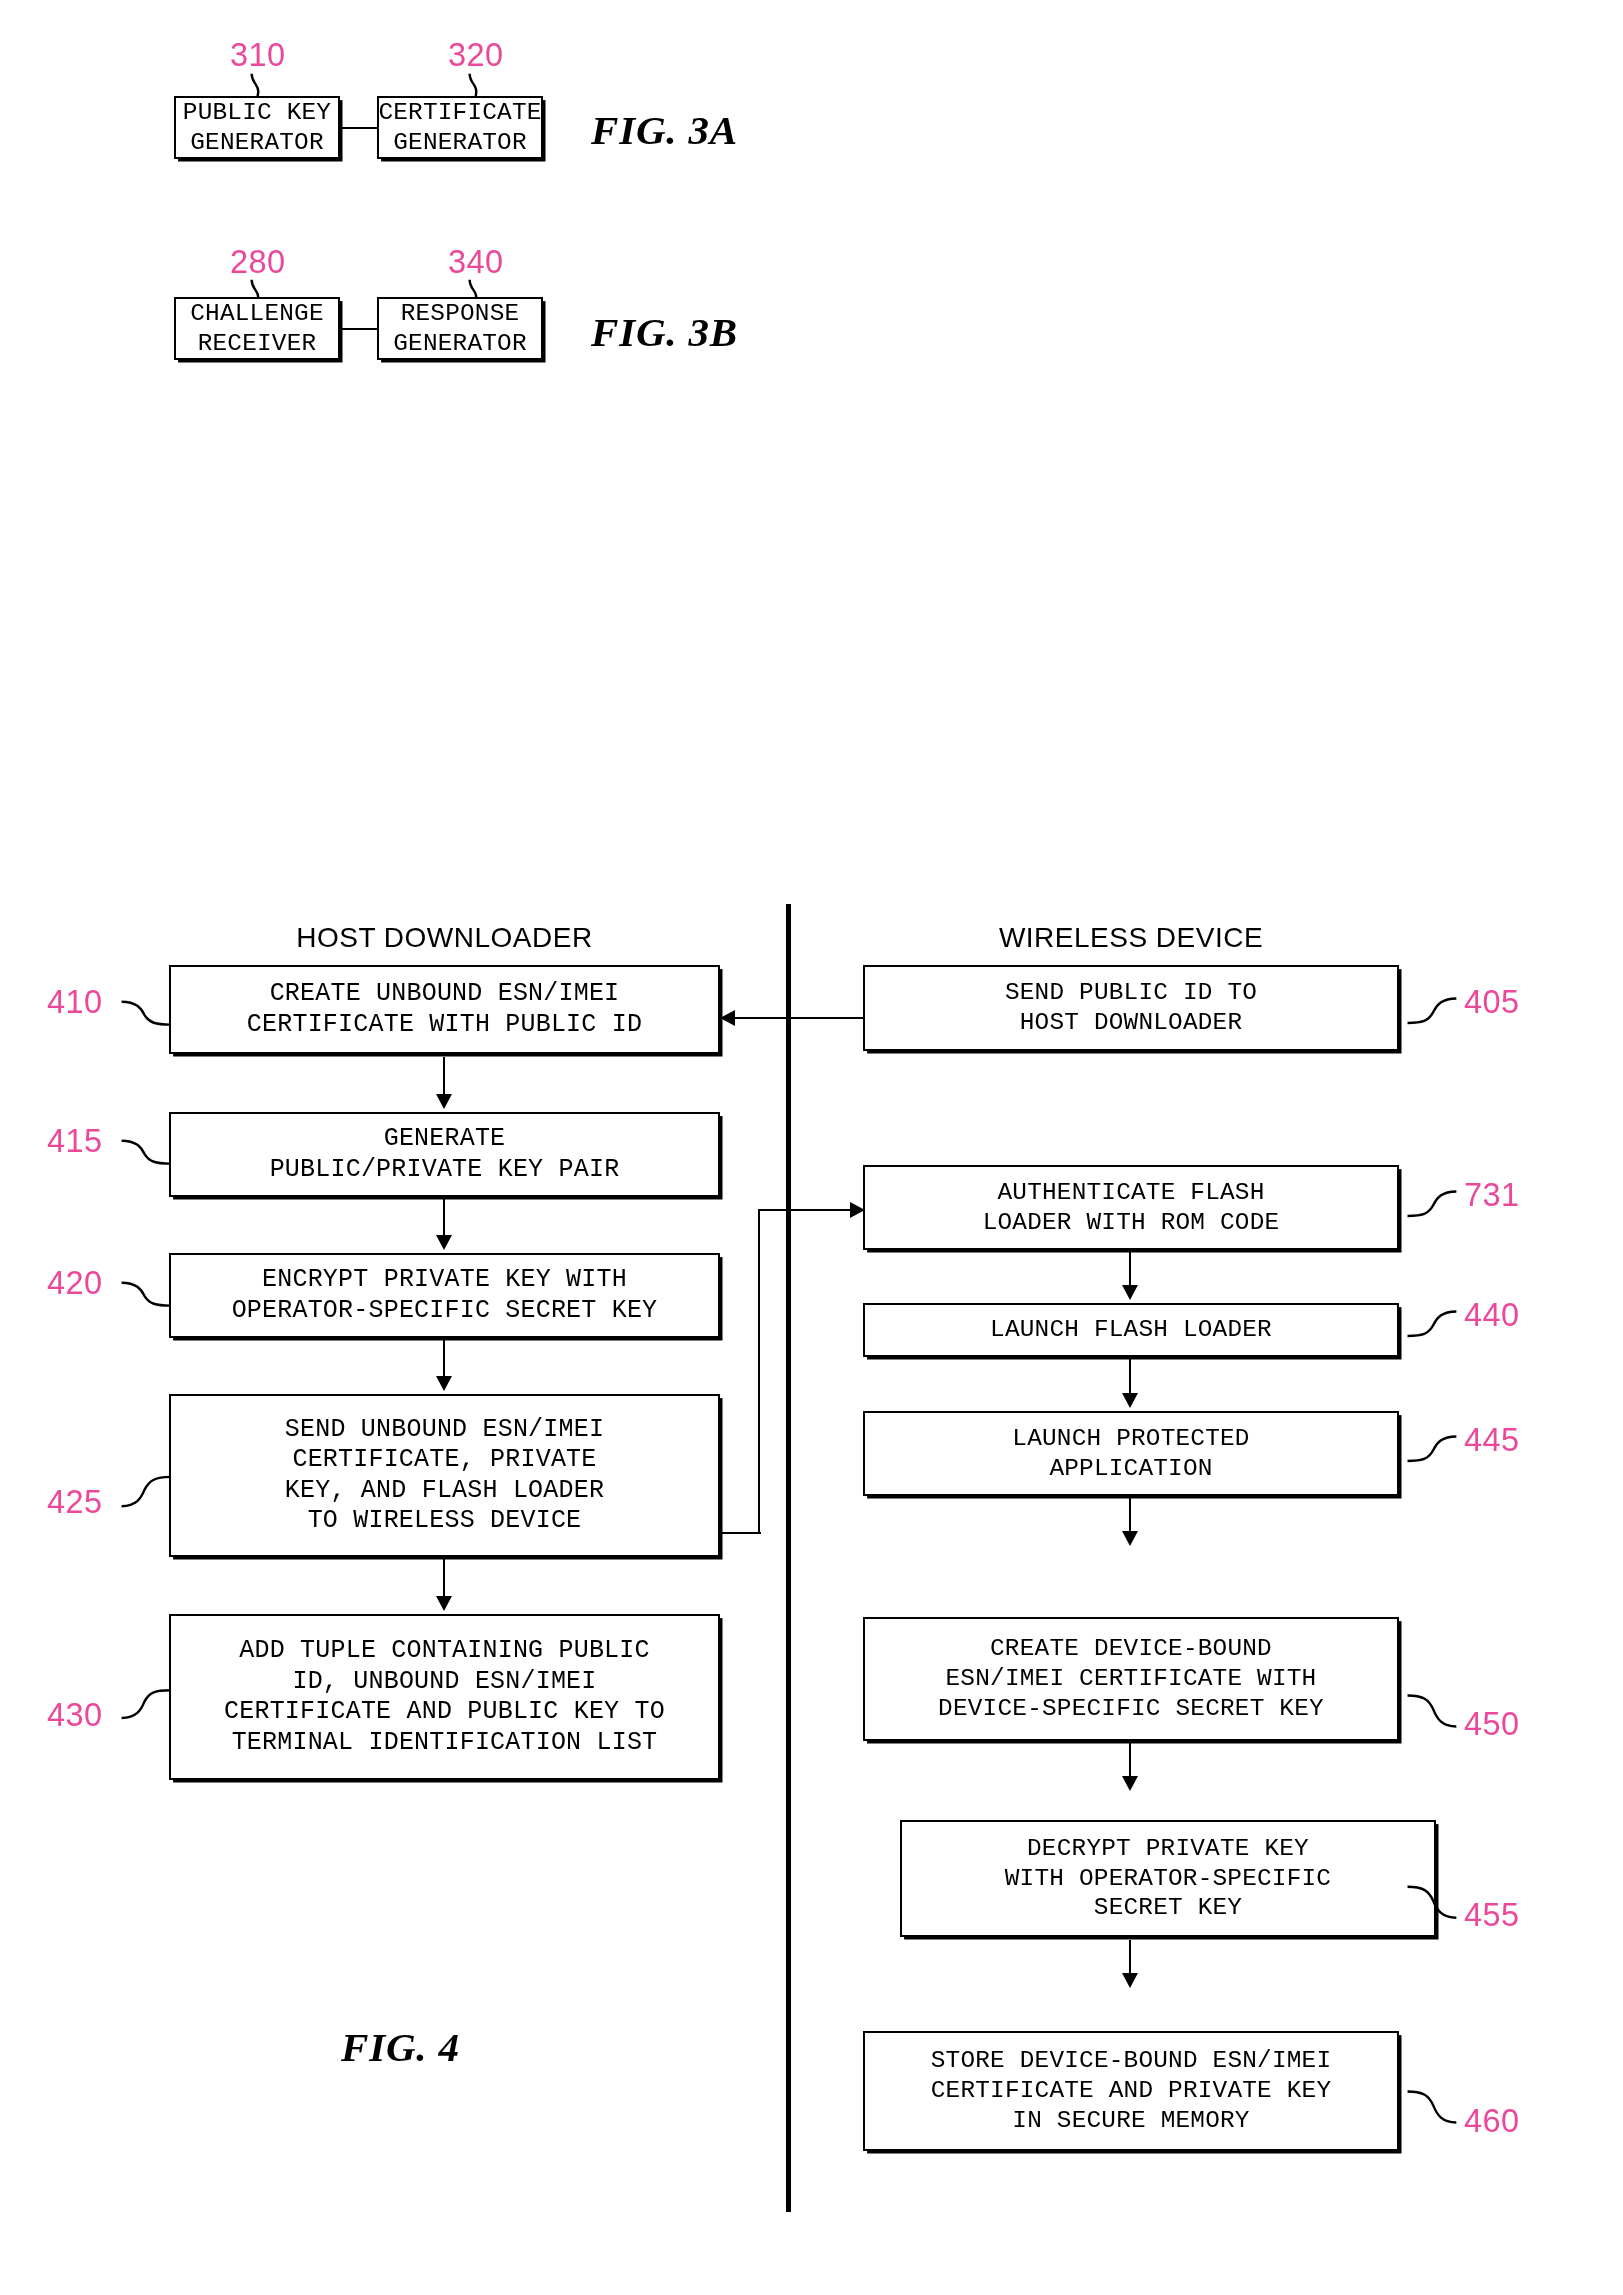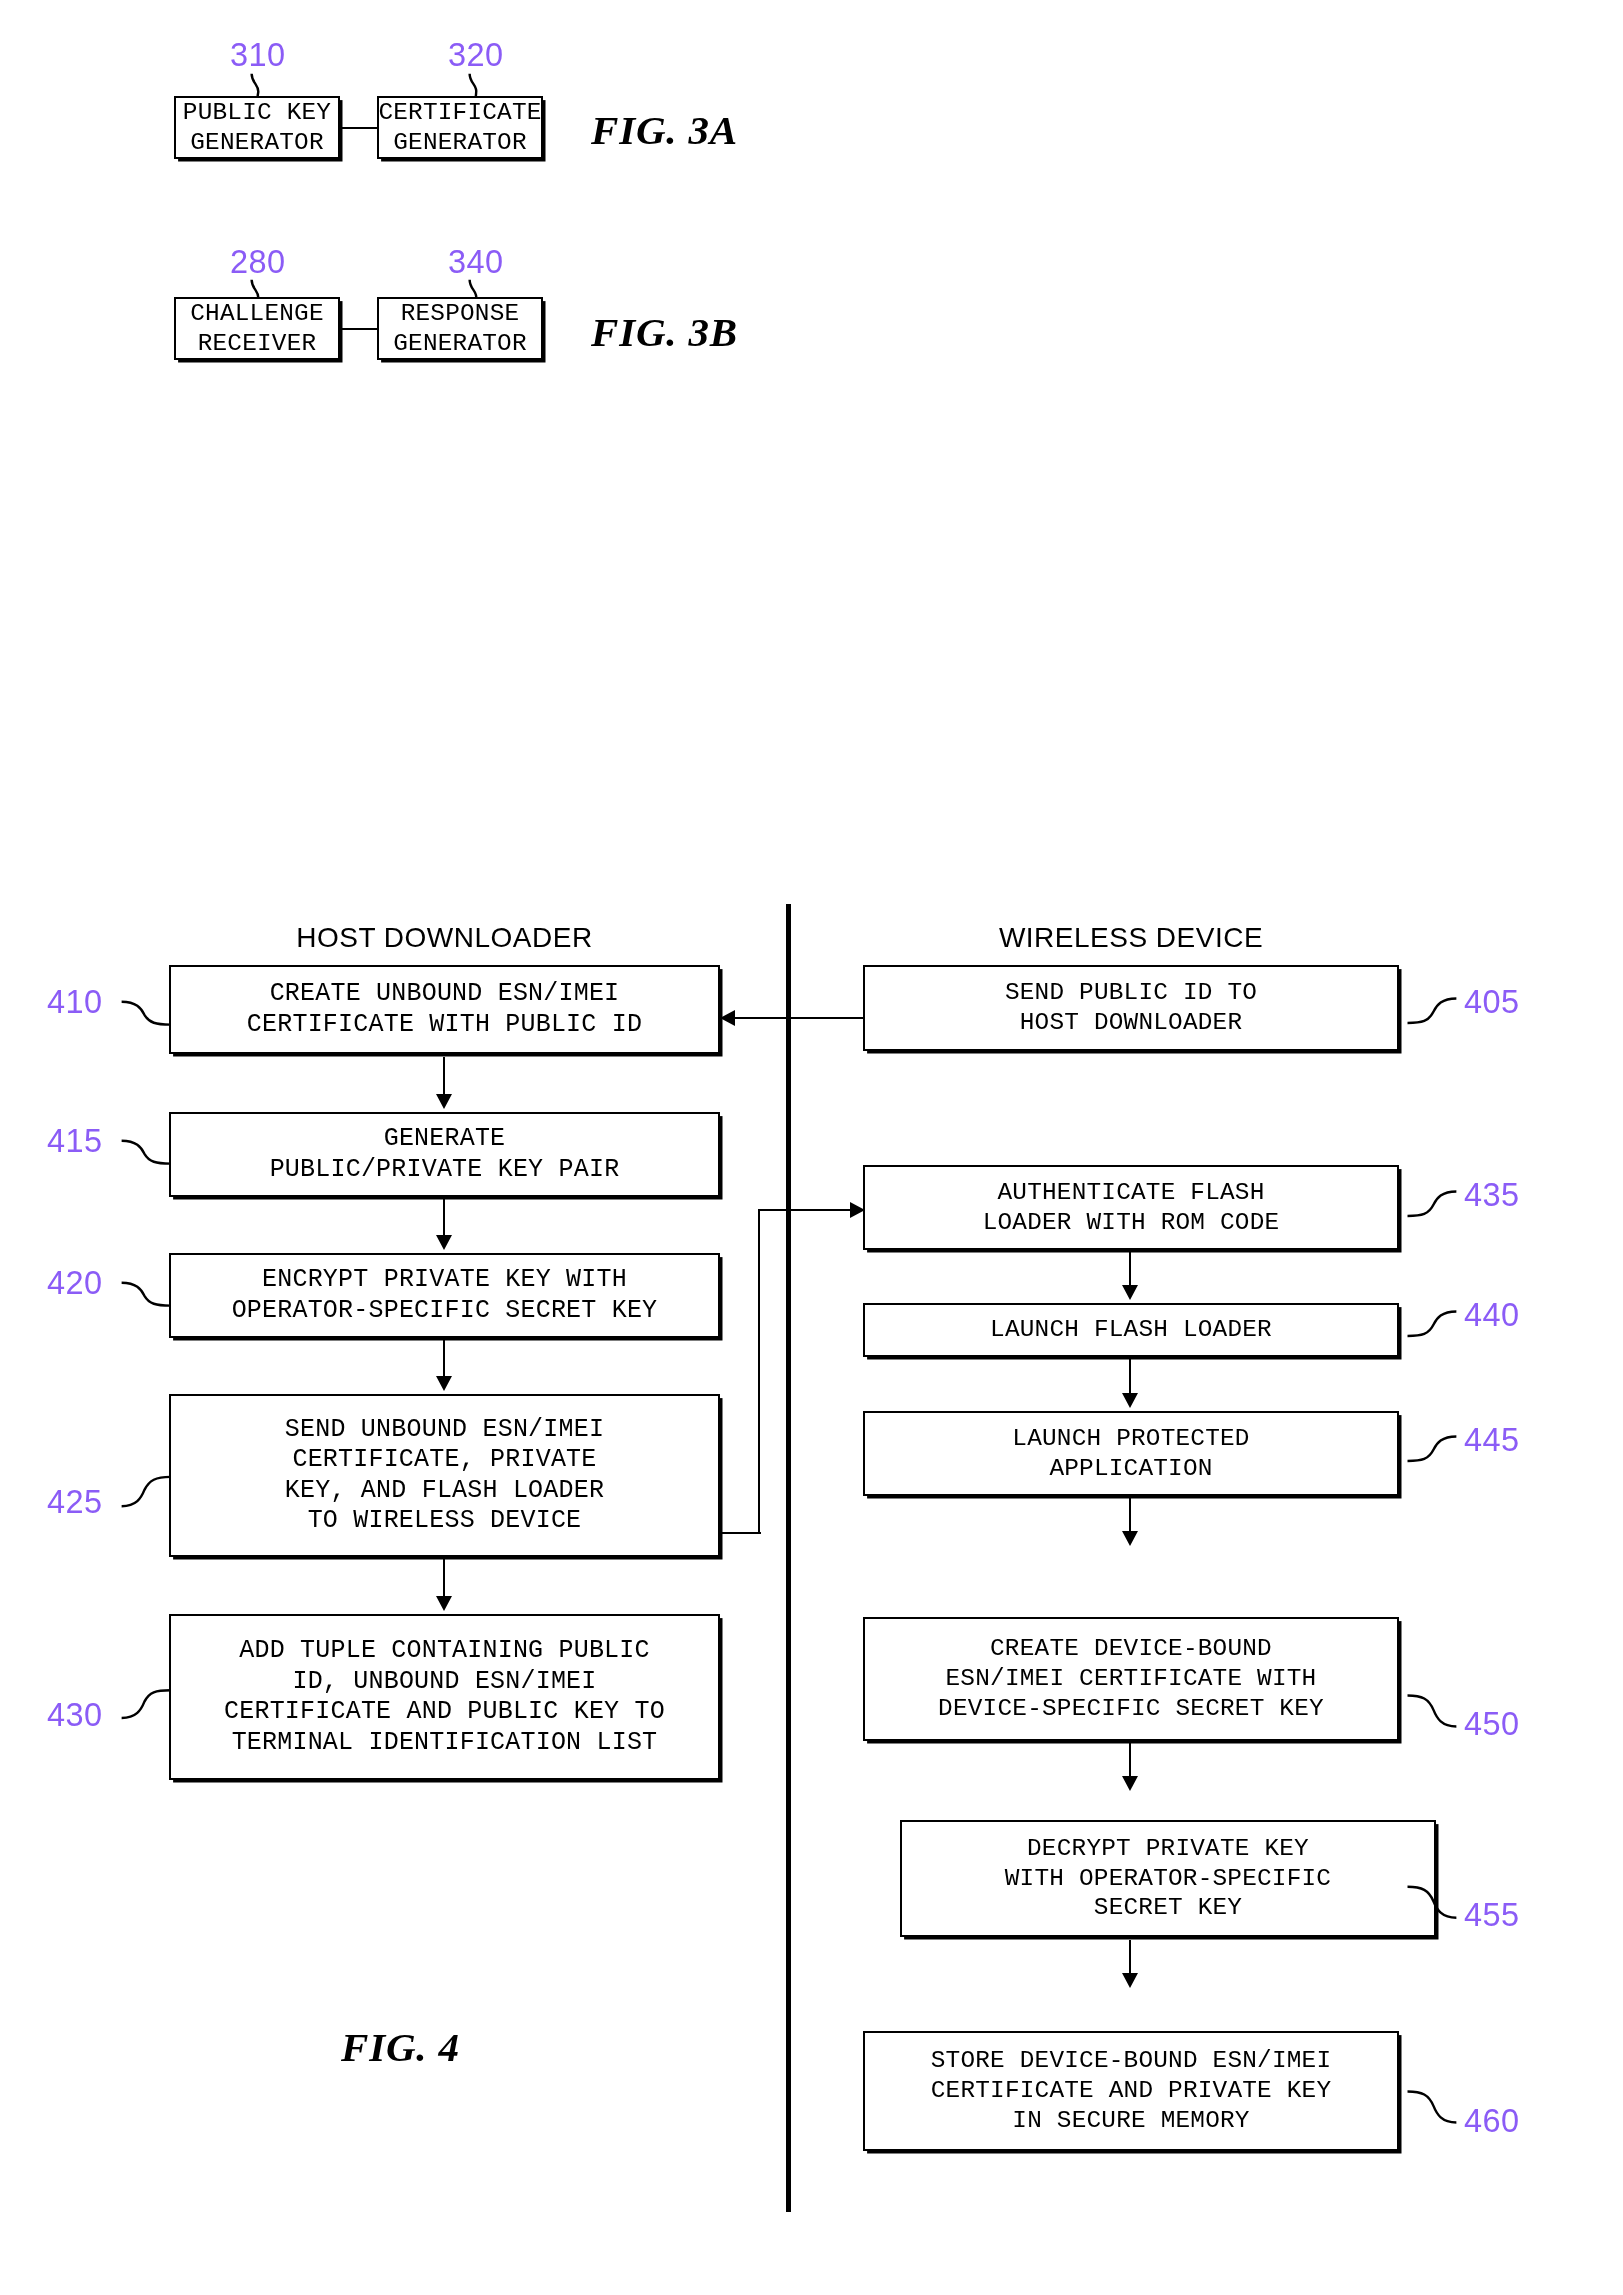--- a/index.html
+++ b/index.html
@@ -15,21 +15,21 @@
     color: #000000;
     overflow: hidden;
   }
 
   
   .ref-num {
     position: absolute;
     font-family: "Liberation Sans", sans-serif;
     font-size: 32.5px;
     letter-spacing: 0.4px;
-    color: #8b5cf6;
+    color: #ec4899;
     white-space: nowrap;
   }
 
   
   .fig-caption {
     position: absolute;
     font-family: "Liberation Serif", serif;
     font-style: italic;
     font-weight: bold;
     font-size: 41px;
@@ -241,21 +241,21 @@
   </div>
   <div class="ref-num" style="left:1464px; top:984px;">405</div>
   <svg class="leader" style="left:1401px; top:987px;" width="57" height="41" viewBox="0 0 70 50">
     <path d="M68,14 C50,14 44,22 40,30 C34,42 26,44 8,44" stroke="#000" stroke-width="3" fill="none"></path>
   </svg>
 
   <div class="node" style="left:863px; top:1165px; width:536px; height:85px;justify-content:center;">
     <div class="node-text">AUTHENTICATE FLASH
 LOADER WITH ROM CODE</div>
   </div>
-  <div class="ref-num" style="left:1464px; top:1177px;">435</div>
+  <div class="ref-num" style="left:1464px; top:1177px;">731</div>
   <svg class="leader" style="left:1401px; top:1180px;" width="57" height="41" viewBox="0 0 70 50">
     <path d="M68,14 C50,14 44,22 40,30 C34,42 26,44 8,44" stroke="#000" stroke-width="3" fill="none"></path>
   </svg>
 
   <div class="vline" style="left:1129px; top:1252px; height:36px;"></div>
   <div class="arrow-down" style="left:1122px; top:1285px;"></div>
 
   <div class="node" style="left:863px; top:1303px; width:536px; height:54px;">
     <div class="node-text">LAUNCH FLASH LOADER</div>
   </div>

